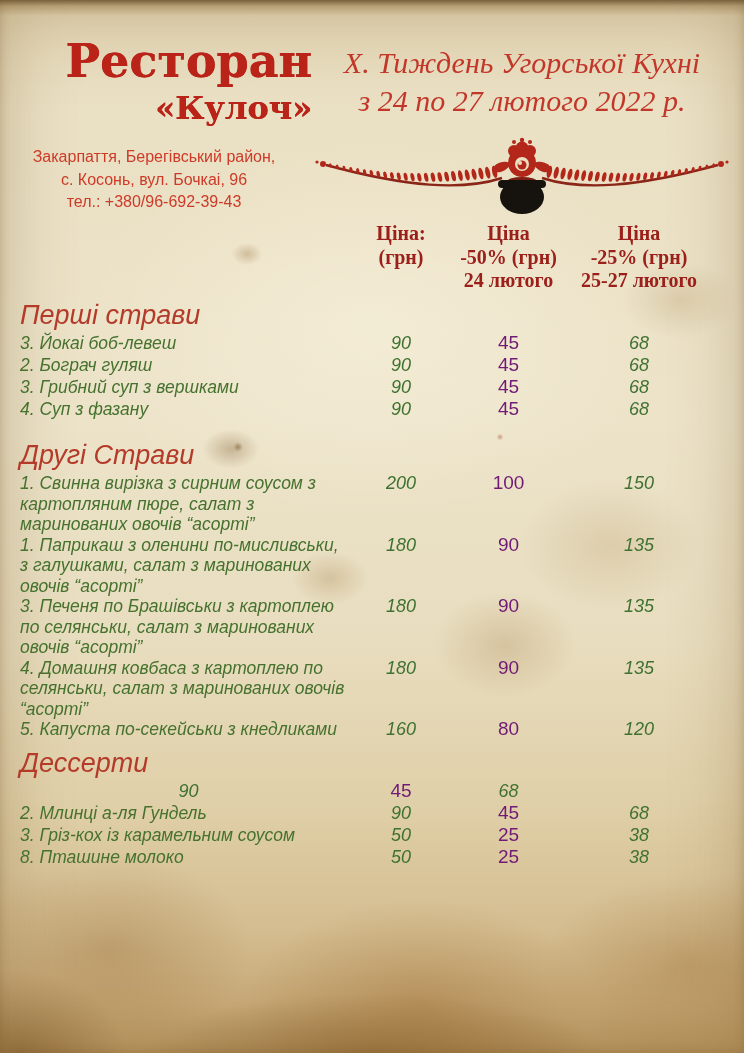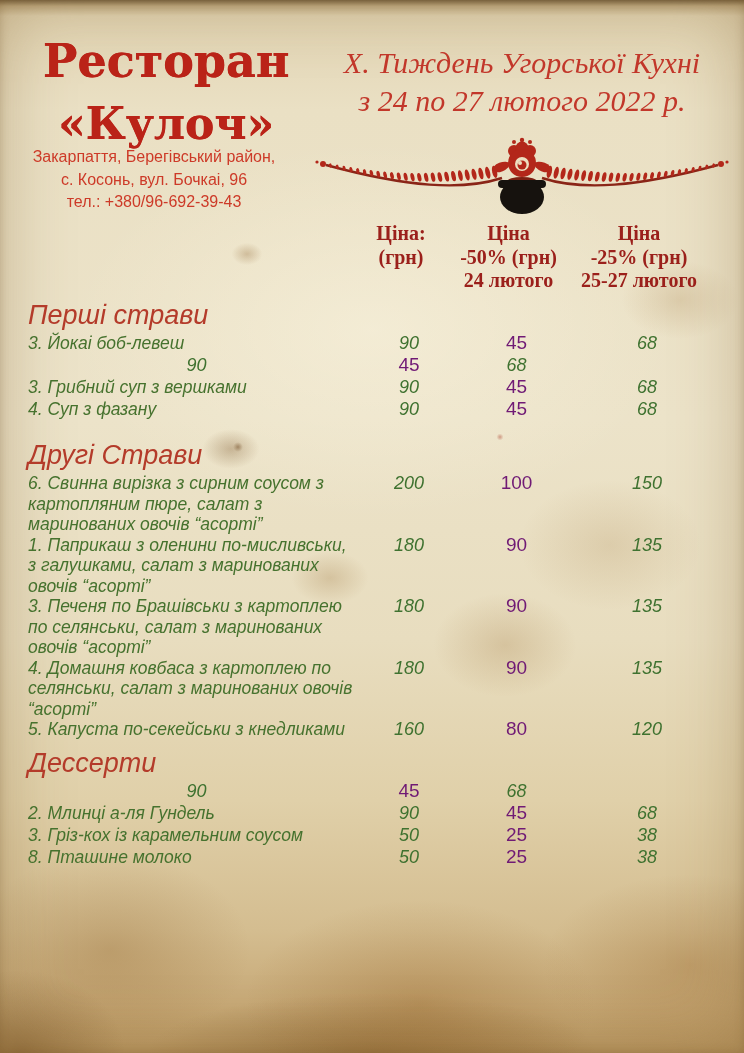--- a/index.html
+++ b/index.html
@@ -20,40 +20,40 @@
       radial-gradient(ellipse 250px 150px at 420px 1005px, rgba(150,100,40,.34), transparent 70%),
       radial-gradient(ellipse 210px 130px at 690px 965px, rgba(150,100,40,.30), transparent 70%),
       radial-gradient(ellipse 300px 80px at 372px 1053px, rgba(115,78,30,.38), transparent 75%),
       radial-gradient(ellipse 140px 110px at 20px 1053px, rgba(105,68,25,.42), transparent 75%),
       radial-gradient(ellipse 420px 260px at 372px 330px, rgba(255,250,232,.40), transparent 72%),
       linear-gradient(180deg,#7c6847 0px,#c2ae86 6px,#e2d5b4 16px,#eae0c4 110px,#ece3c9 420px,#e8ddbf 640px,#e0d0a9 800px,#d4bd90 930px,#c7a977 1005px,#ba9862 1053px);
     box-shadow:inset 0 0 70px rgba(130,95,45,.38), inset 0 0 10px rgba(100,70,30,.28);
   }
   .abs{position:absolute;}
   
-  .brand{left:20px;top:38px;width:292px;text-align:center;
+  .brand{left:20px;top:38px;width:292px;text-align:right;
     font-family:"DejaVu Serif",serif;font-weight:bold;color:#ba2318;line-height:1.0;
     text-shadow:.4px 0 #ba2318;}
   .brand .l1{font-size:46px;display:block;}
-  .brand .l2{font-size:44px;display:block;margin-top:18px;}
+  .brand .l2{font-size:32px;display:block;margin-top:8px;}
   .address{left:8px;top:146px;width:292px;text-align:center;color:#cd3a28;
     font-size:16px;line-height:1.42;}
   
   .event{left:300px;top:44px;width:444px;text-align:center;color:#c2372a;
     font-family:"Liberation Serif",serif;font-style:italic;font-size:30px;line-height:1.28;}
   .ornament{left:312px;top:134px;width:420px;height:85px;}
   
   .row{display:grid;grid-template-columns:337px 88px 127px 134px;padding-left:20px;align-items:start;}
   .colheads{left:0;top:222px;width:744px;color:#9b201b;
     font-family:"Liberation Serif",serif;font-weight:bold;font-size:20px;line-height:1.18;text-align:center;}
   .colheads span{display:block;}
   
   .section-heading{color:#b43b2a;font-style:italic;font-size:27px;line-height:1.05;
     padding-left:20px;margin:0 0 4px 0;font-weight:normal;}
-  .sec{left:8px;width:724px;}
+  .sec{left:0;width:724px;}
   #sec1{top:301px;} #sec2{top:441px;} #sec3{top:749px;}
   .item-name{color:#46722e;font-style:italic;font-size:17.5px;line-height:20.5px;white-space:pre-line;}
   .price{text-align:center;font-style:italic;color:#3f7230;font-size:18px;line-height:20.5px;}
   .price.mid{font-style:normal;font-weight:normal;color:#701a75;font-size:19px;}
   #sec1 .row,#sec3 .row{margin-bottom:1.5px;}
 </style>
 </head>
 <body>
 
 <div class="abs brand">
@@ -181,20 +181,21 @@
 
 <div id="sec1" class="abs sec">
   <h2 class="section-heading">Перші страви</h2>
   <div class="row">
     <div class="item-name">3. Йокаі боб-левеш</div>
     <div class="price">90</div>
     <div class="price mid">45</div>
     <div class="price">68</div>
   </div>
   <div class="row">
+    <div class="item-name">2. Бограч гуляш</div>
     <div class="price">90</div>
     <div class="price mid">45</div>
     <div class="price">68</div>
   </div>
   <div class="row">
     <div class="item-name">3. Грибний суп з вершками</div>
     <div class="price">90</div>
     <div class="price mid">45</div>
     <div class="price">68</div>
   </div>
@@ -202,21 +203,21 @@
     <div class="item-name">4. Суп з фазану</div>
     <div class="price">90</div>
     <div class="price mid">45</div>
     <div class="price">68</div>
   </div>
 </div>
 
 <div id="sec2" class="abs sec">
   <h2 class="section-heading">Другі Страви</h2>
   <div class="row">
-    <div class="item-name">6. Свинна вирізка з сирним соусом з
+    <div class="item-name">1. Свинна вирізка з сирним соусом з
 картопляним пюре, салат з
 маринованих овочів “асорті”</div>
     <div class="price">200</div>
     <div class="price mid">100</div>
     <div class="price">150</div>
   </div>
   <div class="row">
     <div class="item-name">1. Паприкаш з оленини по-мисливськи,
 з галушками, салат з маринованих
 овочів “асорті”</div>

